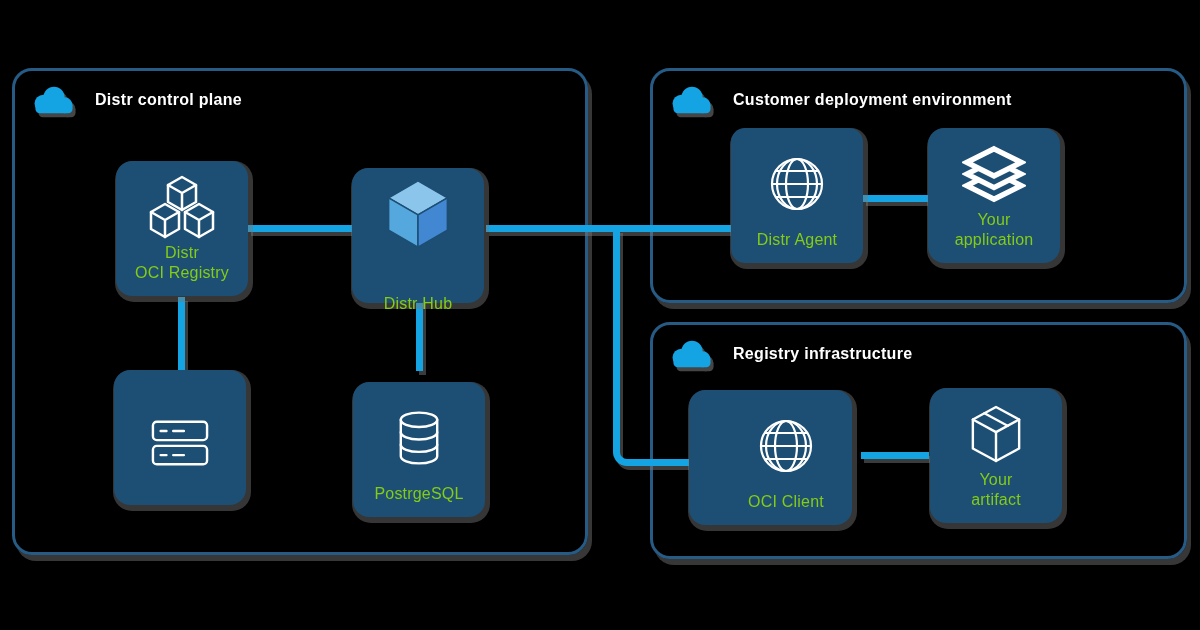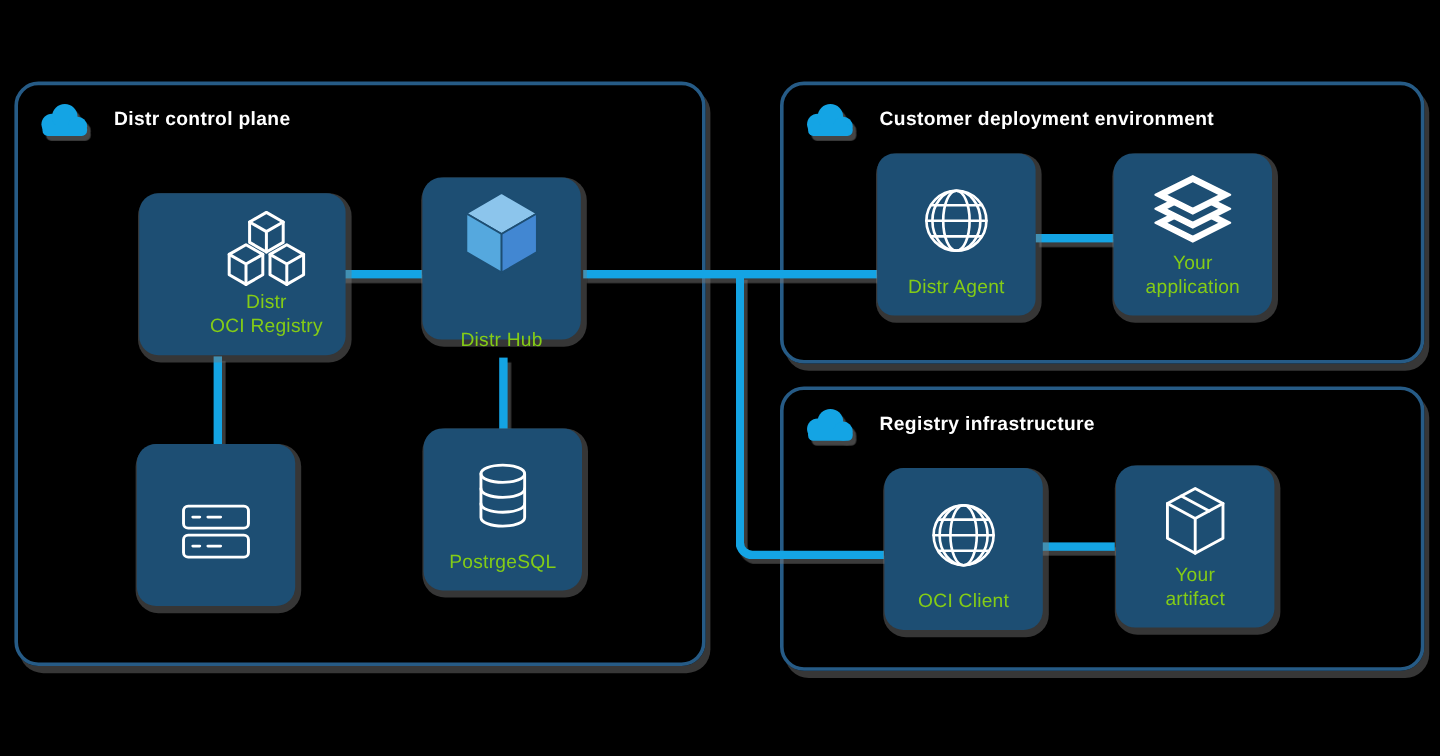--- a/index.html
+++ b/index.html
@@ -81,27 +81,27 @@
     width: 132px;
     height: 135px;
     background: #1d4e73;
     border-radius: 16px;
     box-shadow: 2px 3px 0 3px rgba(120,120,120,0.45);
     display: flex;
     flex-direction: column;
     align-items: center;
     z-index: 3;
   }
-  #node-registry    { left: 116px; top: 161px; padding-left: 40px; }
-  #node-hub         { left: 352px; top: 148px; gap: 44px; }
+  #node-registry    { left: 116px; top: 161px; }
+  #node-hub         { left: 352px; top: 168px; gap: 44px; }
   #node-storage     { left: 114px; top: 370px; }
-  #node-postgres    { left: 353px; top: 357px; }
+  #node-postgres    { left: 353px; top: 382px; }
   #node-agent       { left: 731px; top: 128px; border-radius: 14px; }
   #node-application { left: 928px; top: 128px; }
-  #node-oci-client  { left: 737px; top: 390px; }
+  #node-oci-client  { left: 689px; top: 390px; padding-left: 31px; }
   #node-artifact    { left: 930px; top: 388px; }
 
   .node-icon {
     flex: 1 1 auto;
     display: flex;
     align-items: center;
     justify-content: center;
     padding-top: 10px;
   }
   .node-label {

